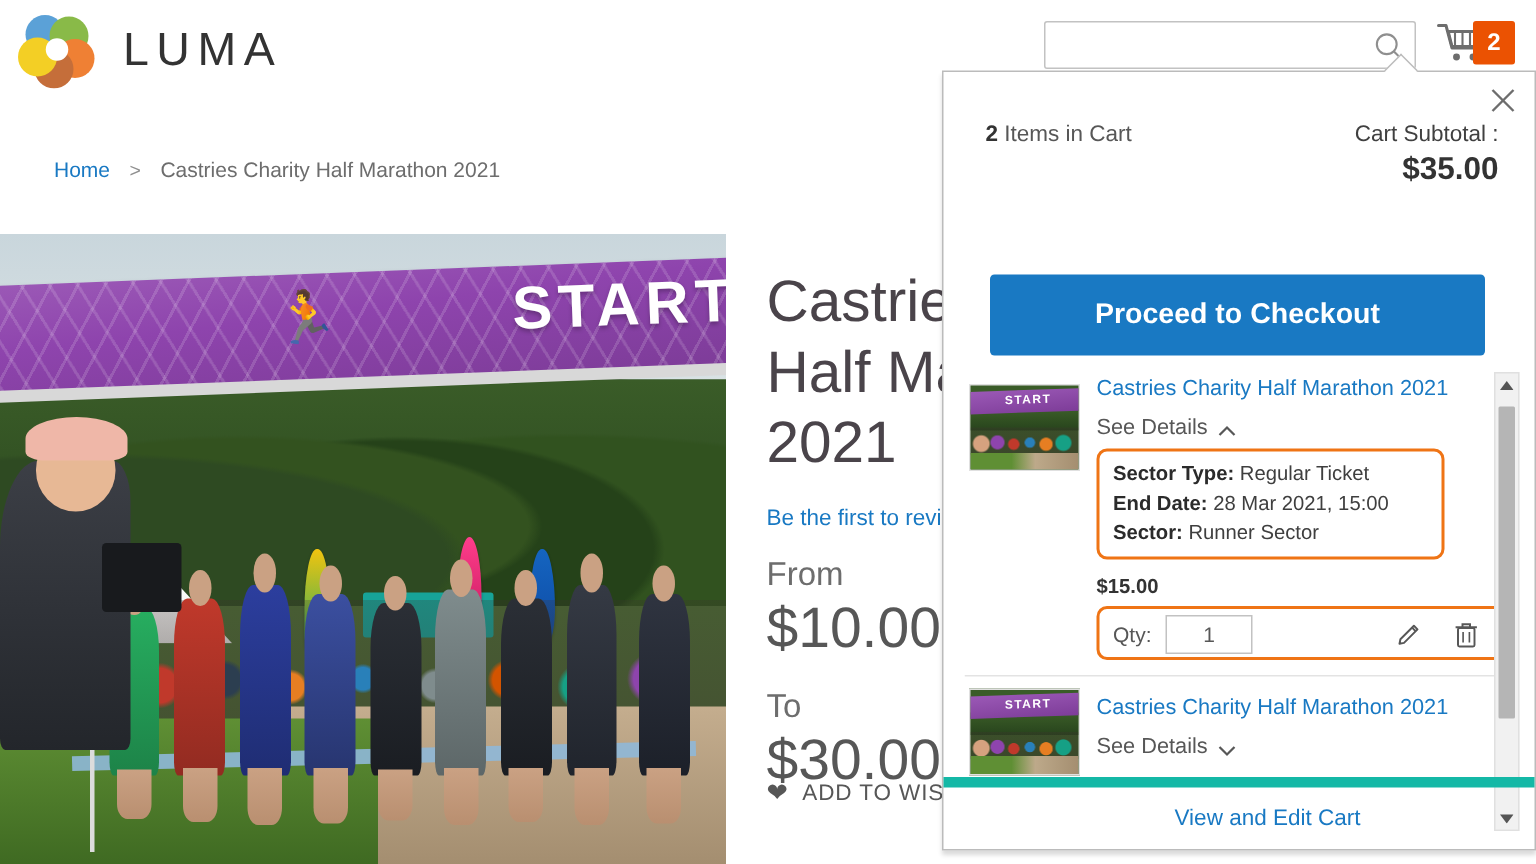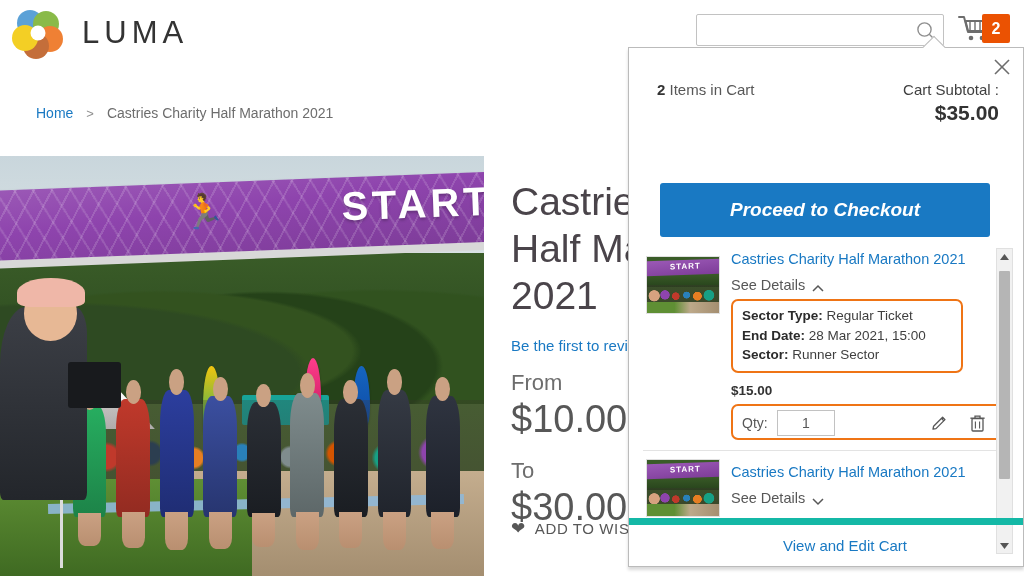--- a/index.html
+++ b/index.html
@@ -204,21 +204,20 @@
   #items-in-cart { position:absolute; left:28px; top:9px; font-size:15px; color:#575757; }
   #items-in-cart b { color:#333; }
   #subtotal-label { position:absolute; right:24px; top:9px; font-size:15px; color:#404040;margin-left:29px; }
   #subtotal-value { position:absolute; right:24px; top:29px; font-size:21px; font-weight:700; color:#333; }
 
   #checkout-btn {
     position:absolute; left:31px; top:135px; width:330px; height:54px;
     background:#1979c3; border:0; border-radius:3px; color:#fff;
     font-size:19px; font-weight:700; cursor:pointer;
     font-family:"Liberation Sans", sans-serif;
-    font-style:italic;
   }
 
   
   #items-list {
     position:absolute; left:14px; top:200px; width:367px; height:306px;
     overflow:hidden;
   }
   .cart-item { position:relative; width:100%; padding: 2px 0 10px 0; }
   .cart-item + .cart-item { border-top:1px solid #e3e3e3; padding-top:12px; }
   .item-thumb {

